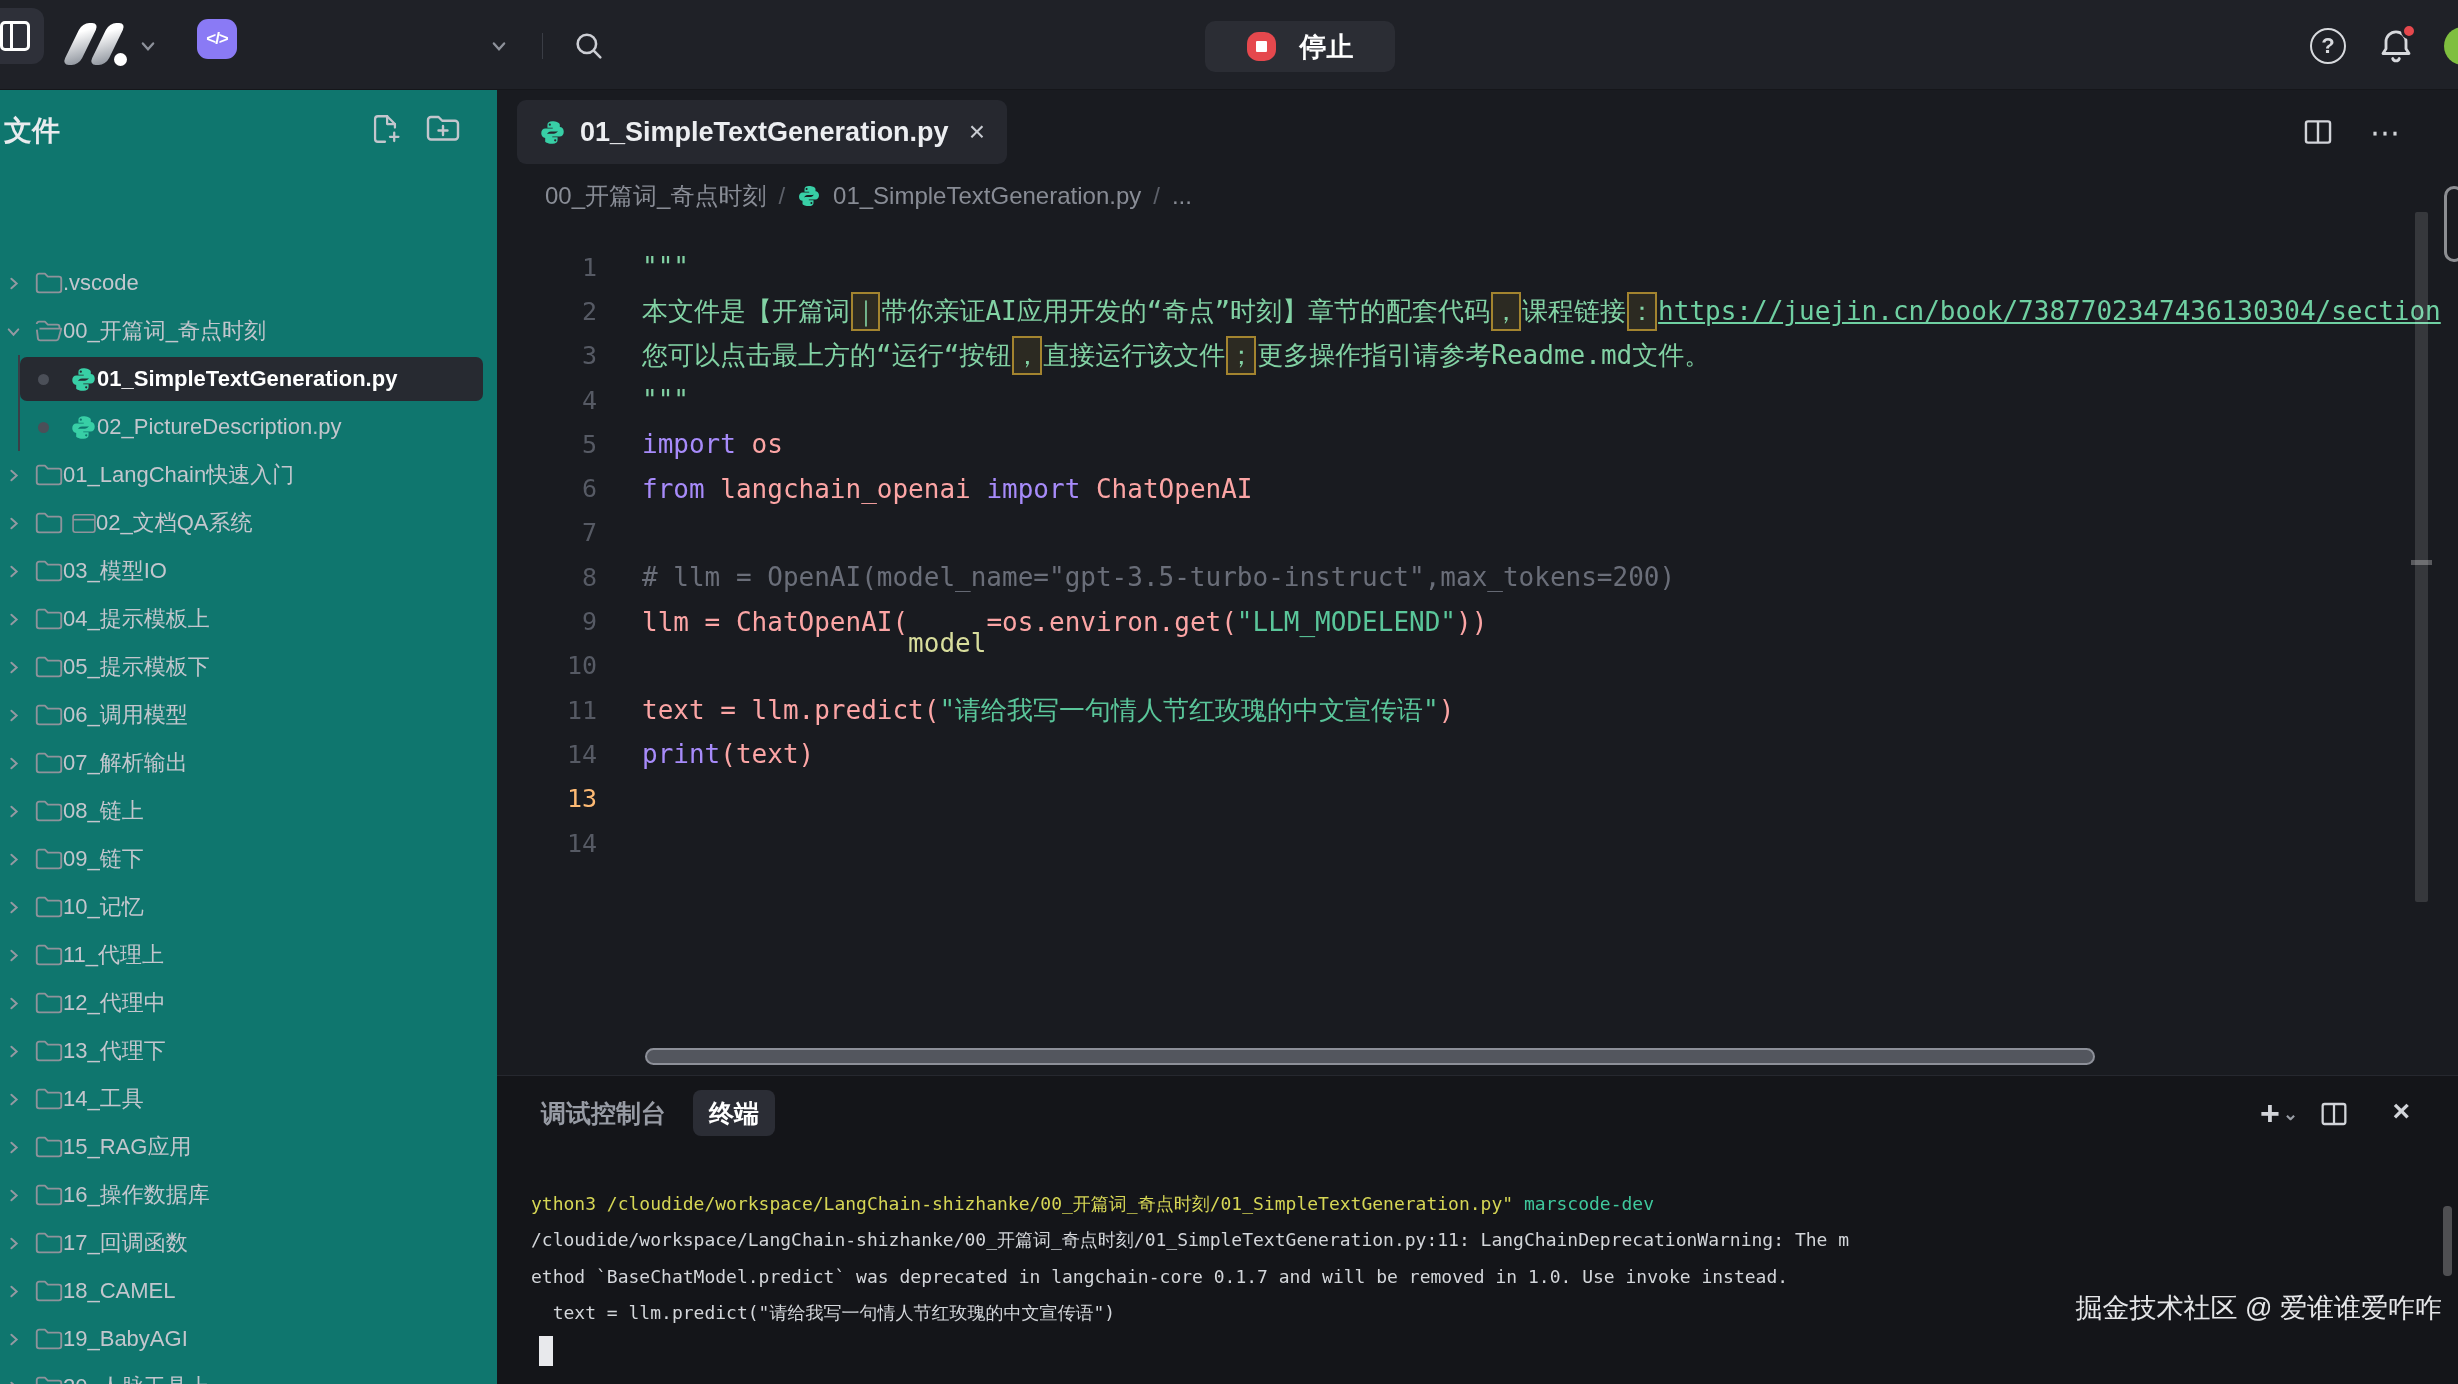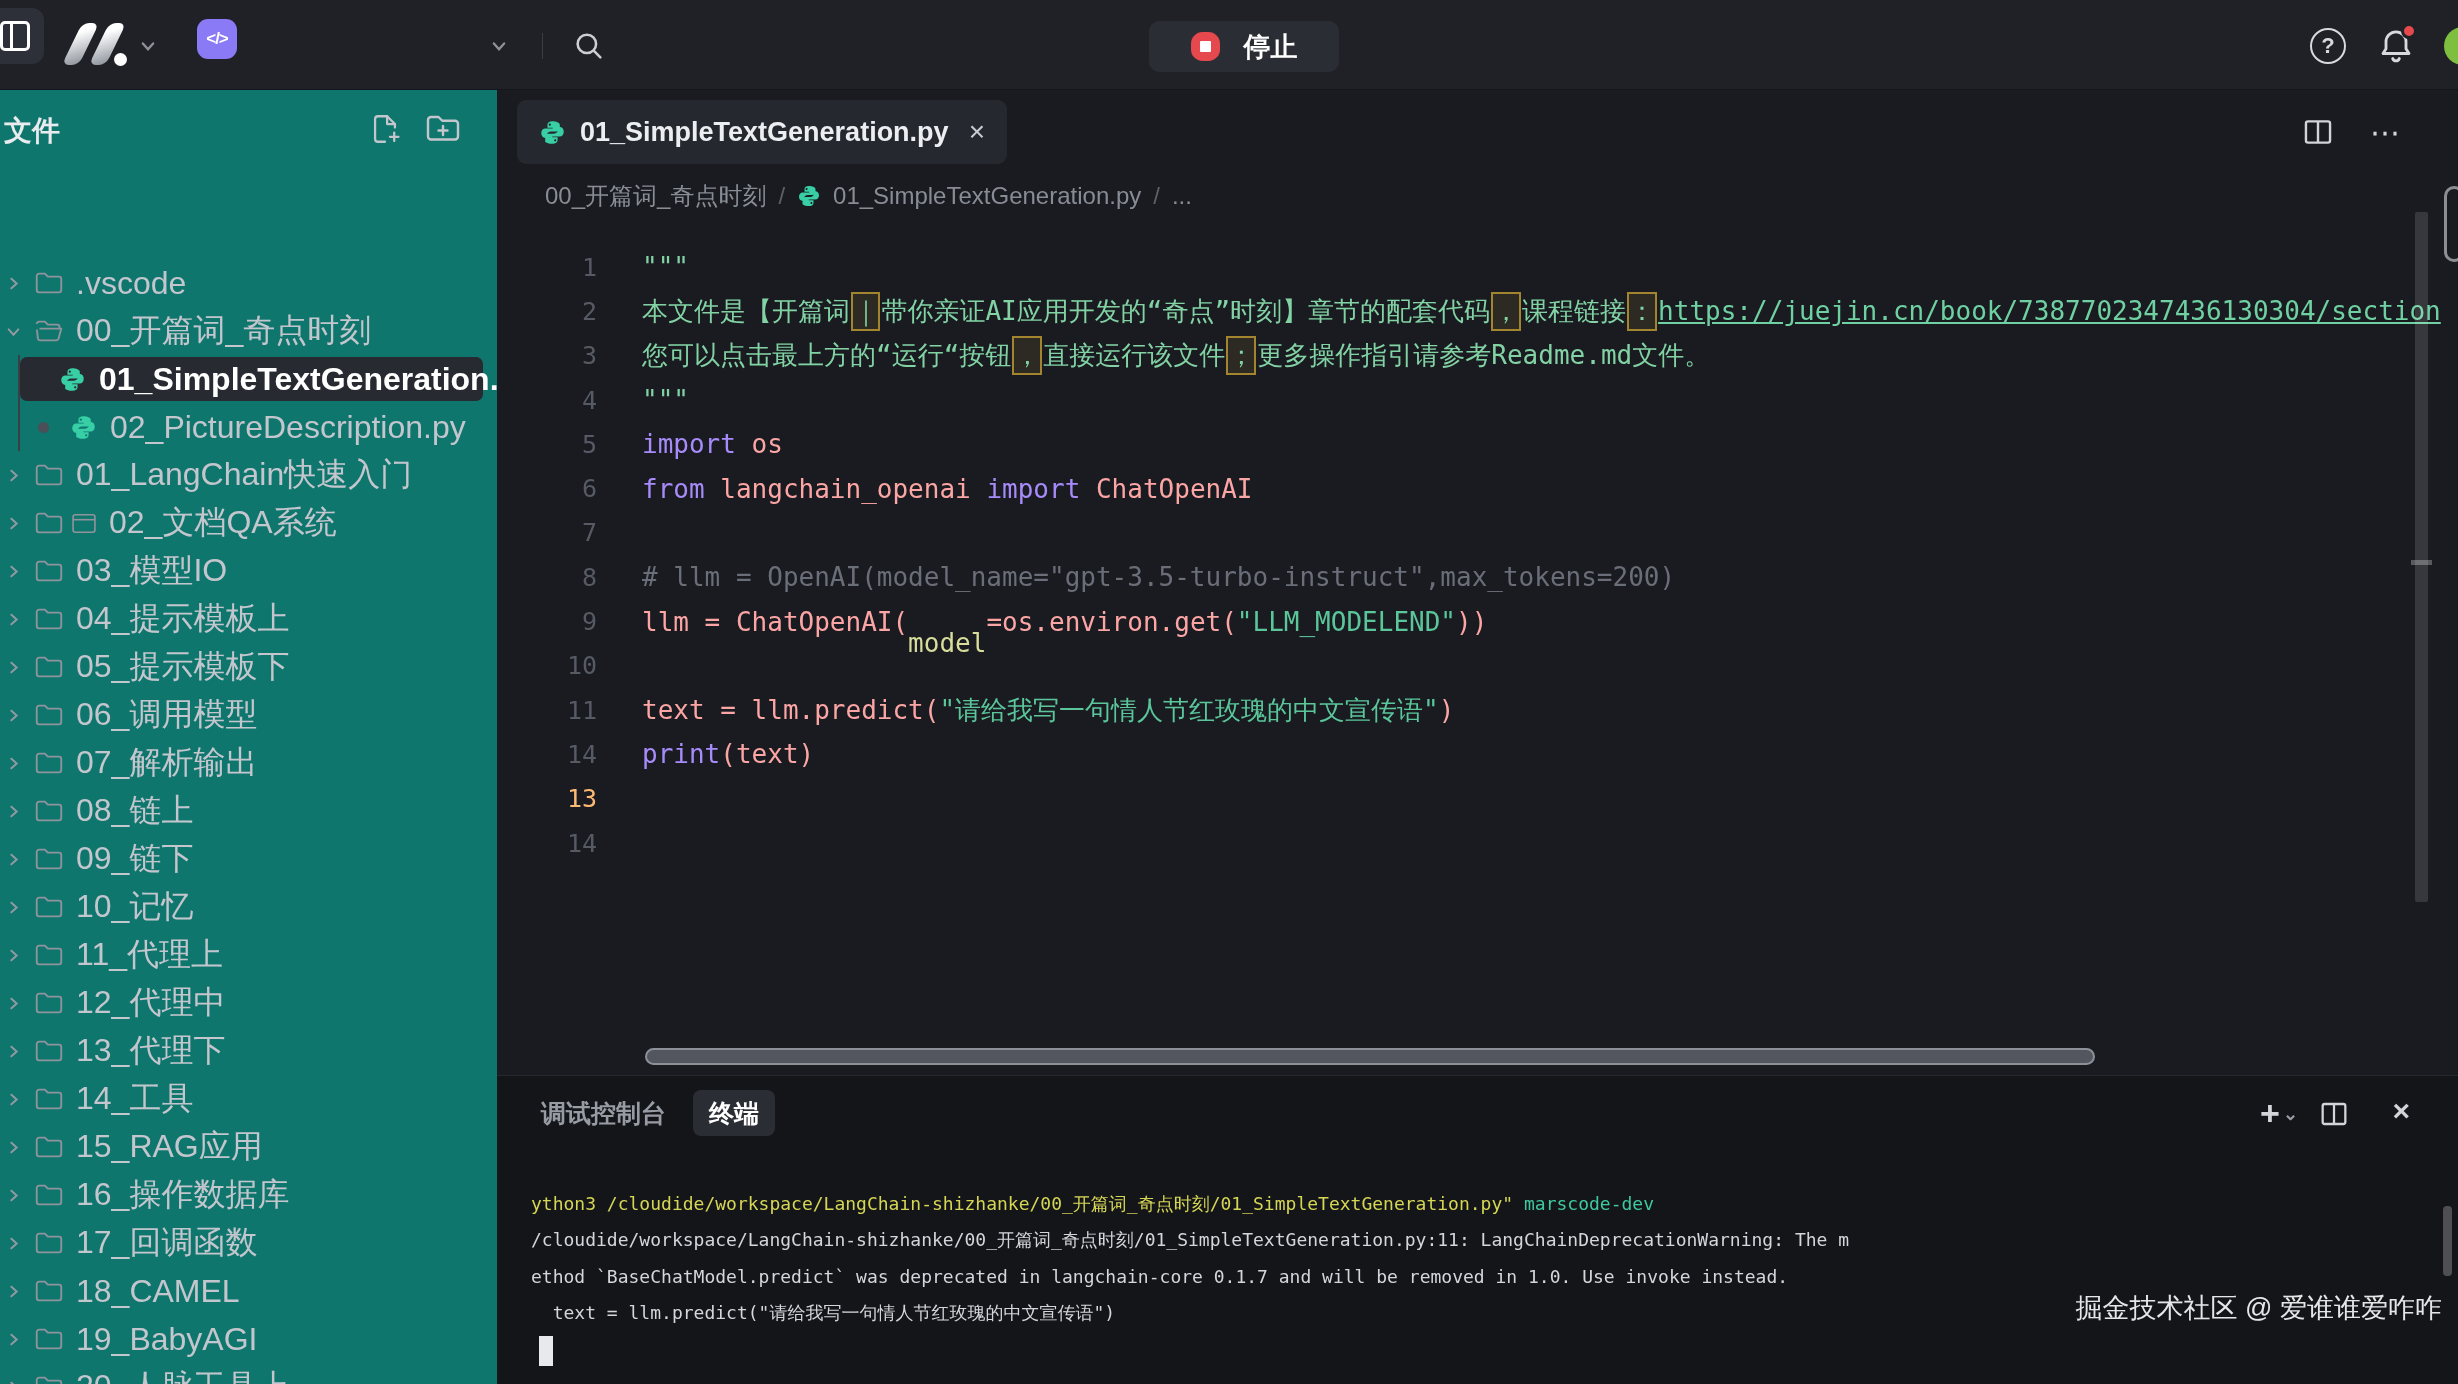--- a/index.html
+++ b/index.html
@@ -31,21 +31,21 @@
   .proj-badge {
     position: absolute; left: 197px; top: 19px; width: 40px; height: 40px; border-radius: 11px;
     background: #8a7af5; color: #fff; font-weight: bold; font-size: 17px;
     display: flex; align-items: center; justify-content: center; letter-spacing: -1px;
   }
   .proj-title { position: absolute; left: 254px; top: 0; height: 90px; display: flex; align-items: center;
     font-size: 28px; font-weight: bold; color: #eceef1; }
   .tb-divider { position: absolute; left: 542px; top: 33px; width: 1px; height: 26px; background: #3a3d45; }
   .search-btn { position: absolute; left: 572px; top: 29px; width: 34px; height: 34px; }
   .stop-btn {
-    position: absolute; left: 1149px; top: 21px; width: 190px; height: 51px; border-radius: 10px;
+    position: absolute; left: 1205px; top: 21px; width: 190px; height: 51px; border-radius: 10px;
     background: #2b2d34; display: flex; align-items: center; justify-content: center; gap: 24px; cursor: pointer;
   }
   .stop-icon { width: 29px; height: 29px; border-radius: 40%; background: #e5484d; position: relative; }
   .stop-icon::after { content: ''; position: absolute; left: 9px; top: 9px; width: 11px; height: 11px; background: #fff; border-radius: 1px; }
   .stop-label { font-size: 27px; font-weight: bold; color: #fff; }
   .help-btn { position: absolute; left: 2310px; top: 28px; width: 36px; height: 36px; border: 2.5px solid #d7d9dd; border-radius: 50%;
     display: flex; align-items: center; justify-content: center; font-size: 22px; font-weight: bold; color: #d7d9dd; }
   .bell-btn { position: absolute; left: 2376px; top: 26px; width: 40px; height: 40px; }
   .bell-dot { position: absolute; right: -1px; top: -3px; width: 16px; height: 16px; border-radius: 50%; background: #e5484d; border: 3px solid #1f2127; }
   .avatar { position: absolute; left: 2444px; top: 27px; width: 38px; height: 38px; border-radius: 50%; background: #7fbf3f; }
@@ -61,21 +61,21 @@
   .tree-guide { position: absolute; left: 18px; top: 96px; width: 2px; height: 96px; background: #3a3e47; }
   .tree-row { position: relative; height: 48px; display: flex; align-items: center; }
   .tree-row.selected::before { content: ''; position: absolute; left: 20px; right: 14px; top: 2px; bottom: 2px;
     background: #272a31; border-radius: 7px; }
   .tree-row > * { position: relative; }
   .tree-row .chev { width: 16px; margin-left: 6px; display: flex; align-items: center; }
   .tree-row .ficon { margin-left: 13px; display: flex; align-items: center; }
   .tree-row .badge { margin-left: 9px; }
   .tree-row .dot { width: 11px; height: 11px; border-radius: 50%; background: #4b4f58; margin-left: 38px; }
   .tree-row .pyicon { margin-left: 21px; display: flex; align-items: center; }
-  .tree-label { margin-left: 13px; font-size: 32px; color: #c3c6cd; white-space: nowrap; }
+  .tree-label { font-size: 22px; color: #c3c6cd; white-space: nowrap; }
   .tree-row.selected .tree-label { color: #ffffff; font-weight: bold; }
 
   
   .editor { position: absolute; left: 497px; top: 90px; right: 0; height: 985px; background: #191b20; }
   .tabbar { position: relative; height: 75px; }
   .tab {
     position: absolute; left: 20px; top: 10px; height: 64px; padding: 0 22px; border-radius: 9px;
     background: #26282f; display: flex; align-items: center; gap: 14px;
   }
   .tab-label { font-size: 27px; font-weight: bold; color: #eceef1; }

